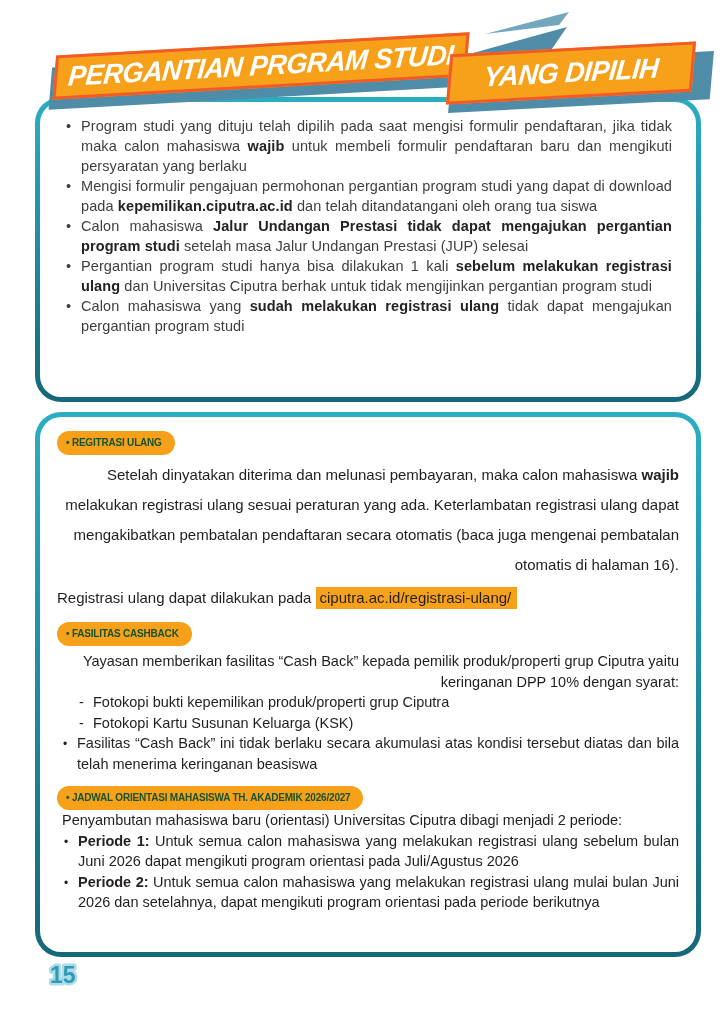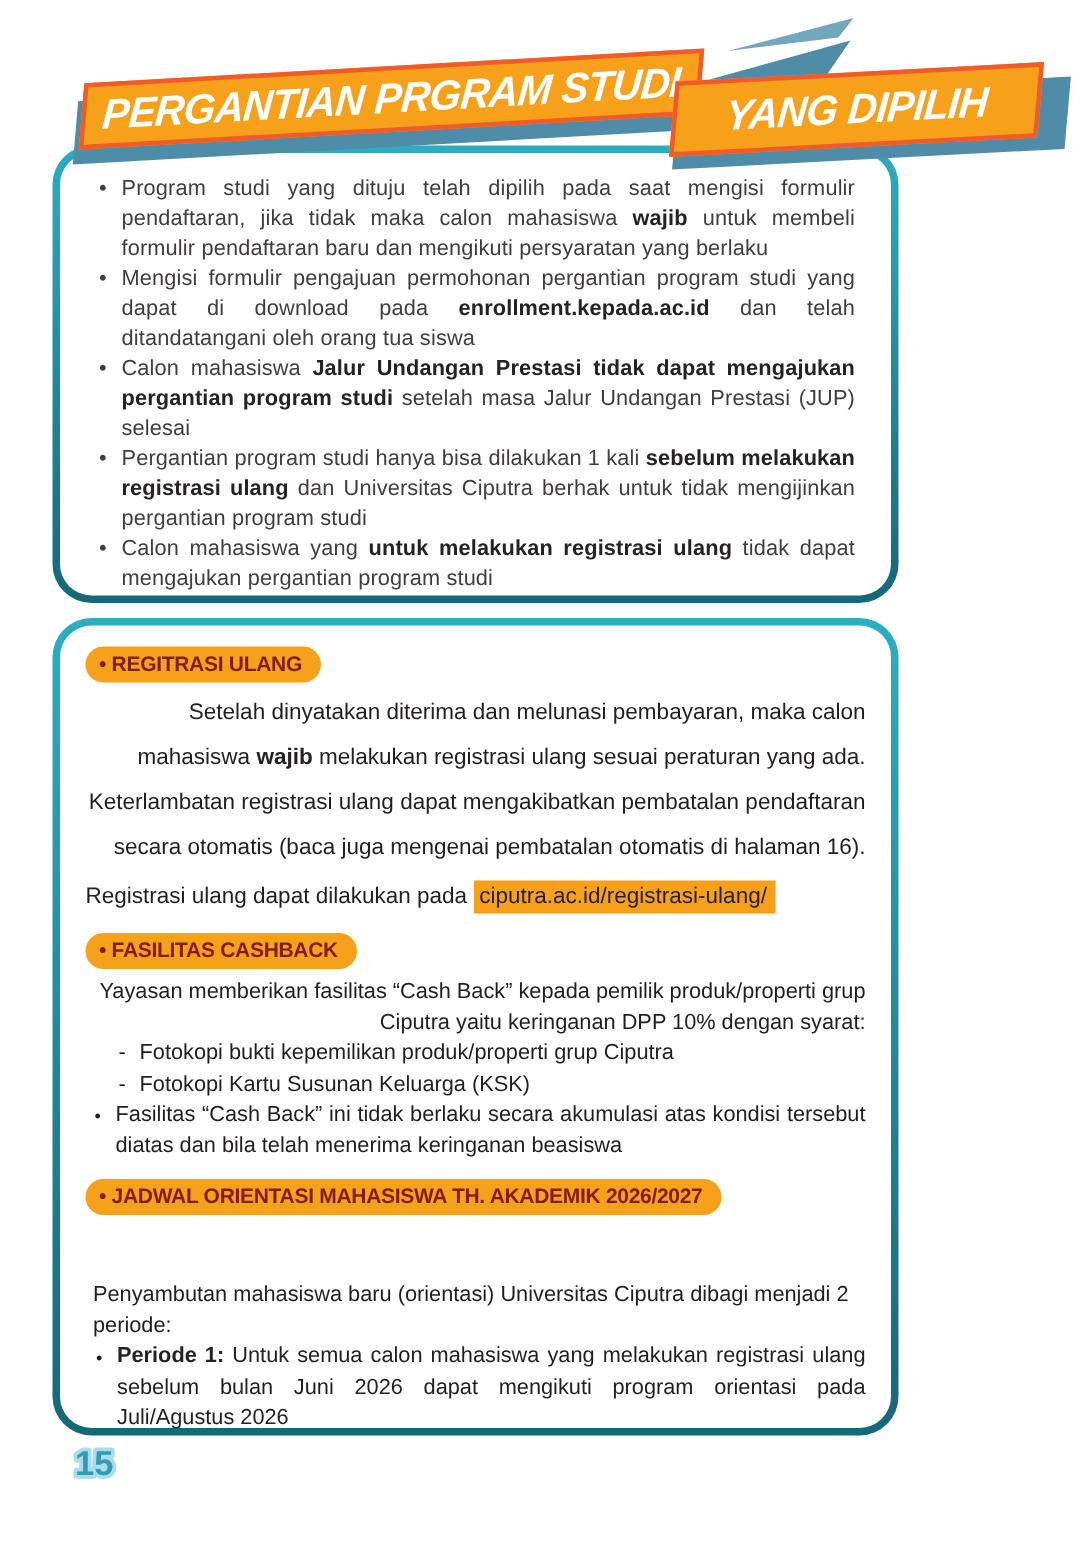--- a/index.html
+++ b/index.html
@@ -24,21 +24,21 @@
   .banner2 { left:400px; top:40px; width:246px; height:50px; transform:rotate(-3deg) skewX(-8deg); z-index:4; }
   .banner-text {
     color:#ffffff; font-weight:bold; font-style:italic; white-space:nowrap;
     letter-spacing:-0.5px; transform:scaleX(0.97);
   }
   .banner1 .banner-text { font-size:28px; }
   .banner2 .banner-text { font-size:28px; }
 
   
   .box {
-    position:absolute; left:35px; width:564px; border-radius:26px; padding:5px;
+    position:absolute; left:35px; width:666px; border-radius:26px; padding:5px;
     background:linear-gradient(180deg, var(--teal-light,#2BAEC2) 0%, var(--teal-dark,#15687A) 100%);
     z-index:2;
   }
   .box1 { top:97px; height:305px; }
   .box2 { top:412px; height:545px; }
   .box-inner { background:#ffffff; border-radius:21px; width:100%; height:100%; overflow:hidden; }
   .box1 .box-inner { padding:14px 24px 6px 24px; }
   .box2 .box-inner { padding:6px 17px 4px 17px; }
 
   
@@ -47,26 +47,26 @@
     position:relative; padding-left:17px; font-size:14.5px; line-height:20px;
     color:#413D3E; text-align:justify; letter-spacing:0.1px;
   }
   .rules-list li::before { content:"•"; position:absolute; left:2px; color:#413D3E; }
   .rules-list b, .para b, .dot-list b { color:#262223; }
 
   
   .badge {
     display:inline-block; background:var(--orange,#F7A11B); border-radius:13px;
     padding:3px 13px 4px 9px; margin-top:8px;
-    font-size:14px; font-weight:bold; color:#7f1d1d; letter-spacing:-0.2px; line-height:17px;
+    font-size:10px; font-weight:bold; color:#14532d; letter-spacing:-0.2px; line-height:17px;
   }
   .badge + .para { margin-top:5px;text-align:right; }
 
   
-  .para { color:#221E1F;margin-top:43px; }
+  .para { color:#221E1F; }
   .registrasi-para { font-size:15px; line-height:30px; text-align:justify; }
   .link-line { margin-top:5px; font-size:15px; line-height:25px; }
   .hl-link { background:var(--orange,#F7A11B); font-weight:normal; color:#231F20; padding:2px 6px 3px 4px; }
 
   .cb-intro, .dash-list, .dot-list, .or-intro { font-size:14.5px; line-height:20.5px; color:#221E1F; }
   .dash-list { list-style:none; padding-left:22px; }
   .dash-list li { position:relative; padding-left:14px; }
   .dash-list li::before { content:"-"; position:absolute; left:0; }
   .dot-list { list-style:none; padding-left:6px; }
   .dot-list li { position:relative; padding-left:14px; text-align:justify; }
@@ -100,24 +100,24 @@
     </div>
     <div class="banner banner2">
       <span class="banner-text">YANG DIPILIH</span>
     </div>
   </div>
 
   <div class="box box1">
     <div class="box-inner">
       <ul class="rules-list">
         <li>Program studi yang dituju telah dipilih pada saat mengisi formulir pendaftaran, jika tidak maka calon mahasiswa <b>wajib</b> untuk membeli formulir pendaftaran baru dan mengikuti persyaratan yang berlaku</li>
-        <li>Mengisi formulir pengajuan permohonan pergantian program studi yang dapat di download pada <b>enrollment.kepada.ac.id</b> dan telah ditandatangani oleh orang tua siswa</li>
+        <li>Mengisi formulir pengajuan permohonan pergantian program studi yang dapat di download pada <b>kepemilikan.ciputra.ac.id</b> dan telah ditandatangani oleh orang tua siswa</li>
         <li>Calon mahasiswa <b>Jalur Undangan Prestasi tidak dapat mengajukan pergantian program studi</b> setelah masa Jalur Undangan Prestasi (JUP) selesai</li>
         <li>Pergantian program studi hanya bisa dilakukan 1 kali <b>sebelum melakukan registrasi ulang</b> dan Universitas Ciputra berhak untuk tidak mengijinkan pergantian program studi</li>
-        <li>Calon mahasiswa yang <b>untuk melakukan registrasi ulang</b> tidak dapat mengajukan pergantian program studi</li>
+        <li>Calon mahasiswa yang <b>sudah melakukan registrasi ulang</b> tidak dapat mengajukan pergantian program studi</li>
       </ul>
     </div>
   </div>
 
   <div class="box box2">
     <div class="box-inner">
 
       <div class="badge">
         <span>• REGITRASI ULANG</span>
       </div>

